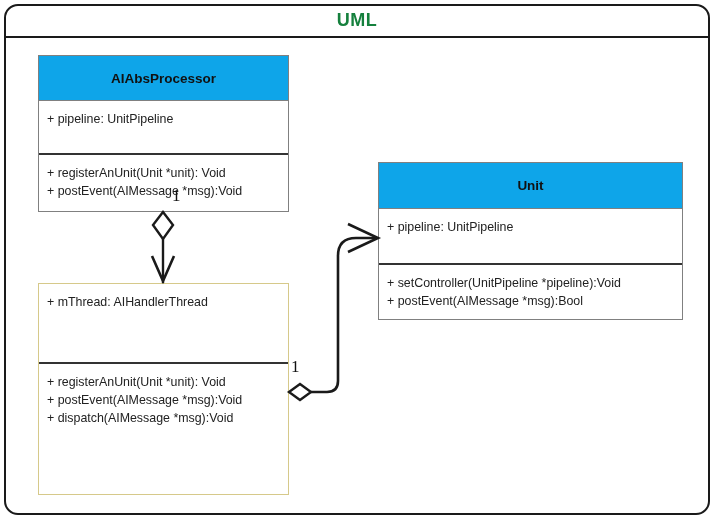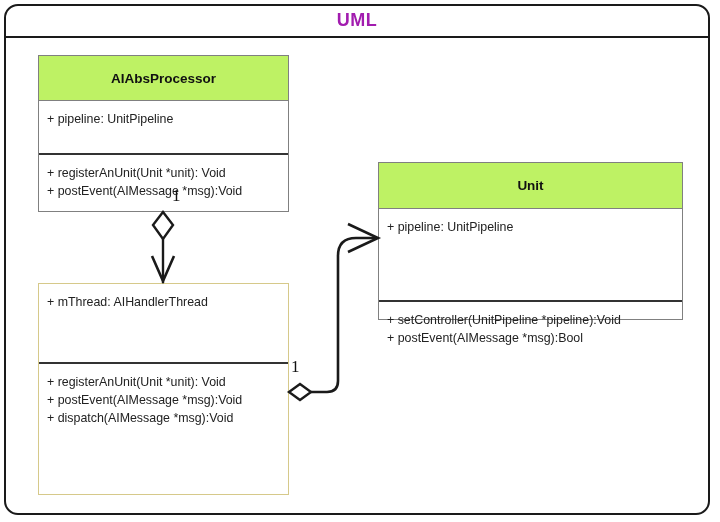--- a/index.html
+++ b/index.html
@@ -38,21 +38,21 @@
     height: 34px;
     box-sizing: border-box;
     border-bottom: 2.5px solid #1a1a1a;
     display: flex;
     align-items: center;
     justify-content: center;
   }
   .frame-title {
     font-size: 18px;
     font-weight: bold;
-    color: #a21caf;
+    color: #15803d;
     letter-spacing: 0.5px;
   }
 
   
   .uml-class {
     position: absolute;
     box-sizing: border-box;
     background: #ffffff;
   }
   .uml-class .cls-header {
@@ -73,21 +73,21 @@
     color: #222222;
     line-height: 18px;
     white-space: nowrap;
   }
 
   
   .gray-box {
     border: 1.6px solid #808080;
   }
   .gray-box .cls-header {
-    background: #bef264;
+    background: #0ea5e9;
     border-bottom: 1.6px solid #808080;
   }
   .gray-box .cls-sep {
     border-top: 2px solid #333333;
   }
 
   
   .yellow-box {
     border: 1.6px solid #d6c98a;
   }
@@ -101,21 +101,21 @@
 
   
   #box-aiabsprocessor { left: 38px;  top: 55px;  width: 251px; height: 157px; }
   #box-aiabsprocessor .cls-header  { height: 45px; }
   #box-aiabsprocessor .sec-attrs   { height: 52px; }
   #box-aiabsprocessor .sec-ops     { height: 58px; }
 
   #box-unit { left: 378px; top: 162px; width: 305px; height: 158px; }
   #box-unit .cls-header { height: 46px; }
   #box-unit .sec-attrs  { height: 54px; }
-  #box-unit .sec-ops    { height: 56px; margin-top: 37px; }
+  #box-unit .sec-ops    { height: 56px; }
 
   #box-unitpipeline { left: 38px; top: 283px; width: 251px; height: 212px; }
   #box-unitpipeline .cls-header { height: 45px; }
   #box-unitpipeline .sec-attrs  { height: 78px; }
   #box-unitpipeline .sec-ops    { height: 87px; }
 
   
   .connector-layer {
     position: absolute;
     left: 0; top: 0;

